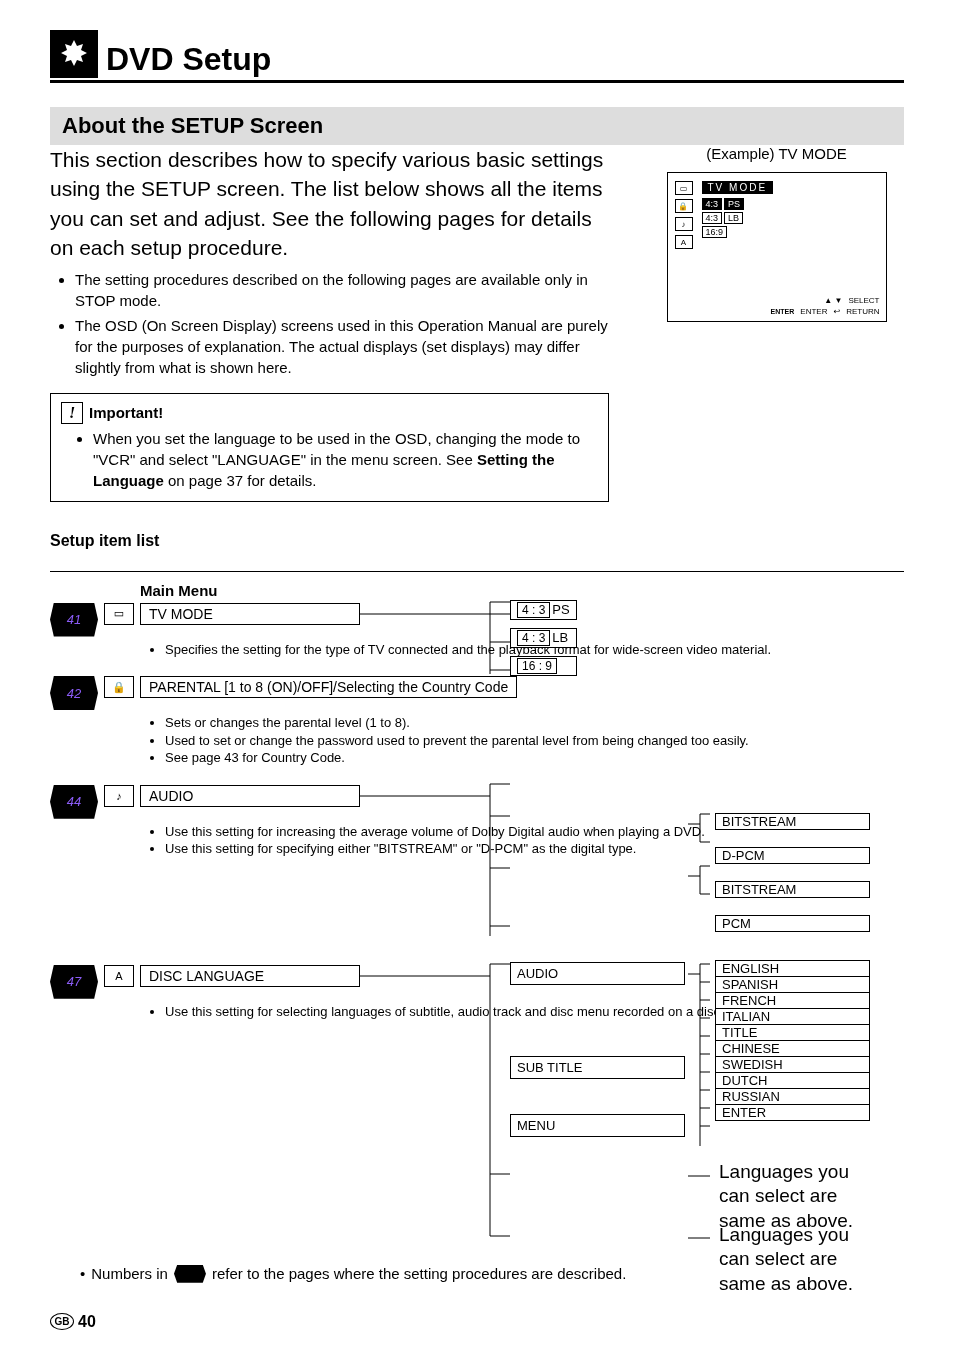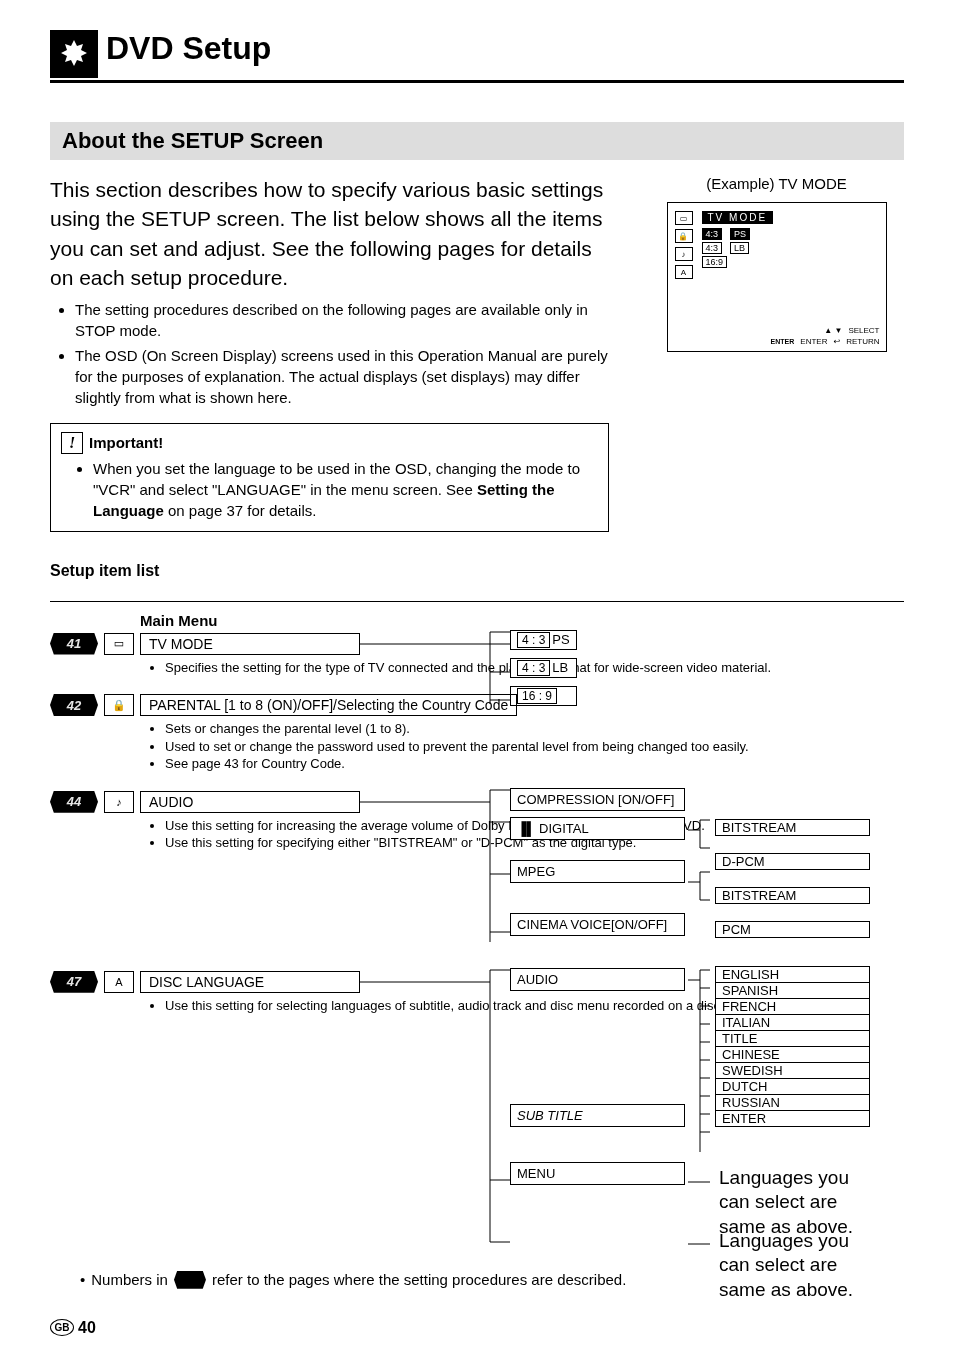--- a/index.html
+++ b/index.html
@@ -7,42 +7,42 @@
     font-family: Arial, Helvetica, sans-serif;
     font-size: 14px;
     color: #000;
     background: #fff;
     width: 954px;
     margin: 0 auto;
     padding: 30px 50px 30px 50px;
   }
   .header {
     display: flex;
-    align-items: flex-start;
+    align-items: flex-end;
     border-bottom: 3px solid #000;
     padding-bottom: 2px;
-    margin-bottom: 39px;
+    margin-bottom: 24px;
   }
   .header-icon {
     width: 48px; height: 48px;
     background: #000;
     display: flex; align-items: center; justify-content: center;
     margin-right: 8px;
   }
   .header-icon svg { width: 36px; height: 36px; fill: #fff; }
   .header-title {
     font-size: 32px;
     font-weight: bold;
   }
   .section-bar {
     background: #ddd;
     padding: 6px 12px;
     font-size: 22px;
     font-weight: bold;
-    margin-bottom: 15px;
+    margin-bottom: 0;
   }
   .intro-row { display: flex; gap: 40px; margin-bottom: 20px; }
   .intro-left { flex: 1; }
   .intro-text { font-size: 21px; line-height: 1.4; margin-bottom: 6px; }
   .intro-bullets { padding-left: 25px; font-size: 15px; line-height: 1.4; margin-bottom: 15px; }
   .intro-bullets li { margin-bottom: 4px; }
   .important-box {
     border: 1.5px solid #000;
     padding: 8px 10px 10px 10px;
   }
@@ -62,37 +62,37 @@
   .example-box {
     border: 1px solid #000; width: 220px; height: 150px; margin: 0 auto;
     display: flex; flex-direction: column; padding: 8px 6px 4px 6px;
     font-size: 10px;
   }
   .example-body { flex: 1; display: flex; gap: 8px; }
   .example-icons { display: flex; flex-direction: column; gap: 4px; align-items: center; width: 20px; }
   .ex-ic { width: 18px; height: 14px; border: 1px solid #000; display:flex; align-items:center; justify-content:center; font-size:8px;}
   .example-menu { flex: 1; }
   .ex-title { background: #000; color: #fff; letter-spacing: 2px; padding: 1px 6px; display: inline-block; margin-bottom: 4px; font-size: 10px;}
-  .ex-opt { display:flex; gap:8px; margin-bottom:2px; }
+  .ex-opt { display:flex; gap:2px; margin-bottom:2px; }
   .ex-opt span { border:1px solid #000; padding:0 3px; font-size:9px;}
   .ex-opt.sel span { background:#000; color:#fff; }
   .ex-foot { text-align: right; font-size: 8px; line-height:1.3;}
   .ex-foot .row { display:flex; justify-content:flex-end; gap:6px; align-items:center;}
   .tri { font-size:8px;}
   .setup-header {
     font-size: 16px; font-weight: bold;
     border-bottom: 1.5px solid #000; padding-bottom: 21px;
     margin-top: 30px; margin-bottom: 10px;
   }
   .mainmenu-label { font-weight: bold; font-size: 15px; margin-left: 90px; margin-bottom: 4px; }
   .tree { position: relative; margin-bottom: 30px; }
   .item-row { display: flex; align-items: flex-start; gap: 6px; margin-bottom: 0; }
   .page-hex {
-    width: 48px; height: 22px;
-    background: #000; color:#e5e5e5; font-weight:bold;
+    width: 48px; height: 34px;
+    background: #000; color:#8b5cf6; font-weight:normal;
     display:flex; align-items:center; justify-content:center;
     clip-path: polygon(8% 0, 92% 0, 100% 50%, 92% 100%, 8% 100%, 0 50%);
     flex-shrink: 0;
     font-size: 13px;
     font-style: italic;
   }
   .item-icon {
     width: 30px; height: 22px; border:1.5px solid #000;
     display:flex; align-items:center; justify-content:center;
     flex-shrink:0; font-size:11px;
@@ -255,29 +255,20 @@
     </div>
   </div>
 
   <div style="position:relative; min-height:170px;">
     <div class="item-row">
       <div class="page-hex">44</div>
       <div class="item-icon">♪</div>
       <div class="item-title-box">AUDIO</div>
     </div>
 
-    <div style="position:absolute; left:460px; top:-3px;">
-      <div class="sub-box">COMPRESSION [ON/OFF]</div>
-      <div class="sub-box">
-        <span style="font-weight:bold;">▐▌</span>
-        <span>DIGITAL</span>
-      </div>
-      <div class="sub-box" style="margin-top:20px;">MPEG</div>
-      <div class="sub-box" style="margin-top:30px;">CINEMA VOICE[ON/OFF]</div>
-    </div>
 
     <div style="position:absolute; left:665px; top:28px;">
       <div class="sub2-box">BITSTREAM</div>
       <div class="sub2-box" style="margin-top:5px;">D-PCM</div>
       <div class="sub2-box" style="margin-top:5px;">BITSTREAM</div>
       <div class="sub2-box" style="margin-top:5px;">PCM</div>
     </div>
     <svg class="conn-svg" style="left:310px; top:11px;" width="360" height="160">
       <path d="M0 0 H130 M130 -12 V140 M130 -12 H150 M130 20 H150 M130 72 H150 M130 130 H150" stroke="#000" fill="none"></path>
       <path d="M328 28 H340 M340 18 V46 M340 18 H350 M340 46 H350" stroke="#000" fill="none"></path>
@@ -292,21 +283,21 @@
   </div>
 
   <div style="position:relative; min-height:290px; margin-top:10px;">
     <div class="item-row">
       <div class="page-hex">47</div>
       <div class="item-icon">A</div>
       <div class="item-title-box">DISC LANGUAGE</div>
     </div>
     <div style="position:absolute; left:460px; top:-3px;">
       <div class="sub-box">AUDIO</div>
-      <div class="sub-box" style="margin-top:113px;font-style:italic;">SUB TITLE</div>
+      <div class="sub-box" style="margin-top:71px;">SUB TITLE</div>
       <div class="sub-box" style="margin-top:35px;">MENU</div>
     </div>
     <div style="position:absolute; left:665px; top:-5px;" class="lang-list">
       <div class="sub2-box">ENGLISH</div>
       <div class="sub2-box">SPANISH</div>
       <div class="sub2-box">FRENCH</div>
       <div class="sub2-box">ITALIAN</div>
       <div class="sub2-box">TITLE</div>
       <div class="sub2-box">CHINESE</div>
       <div class="sub2-box">SWEDISH</div>

